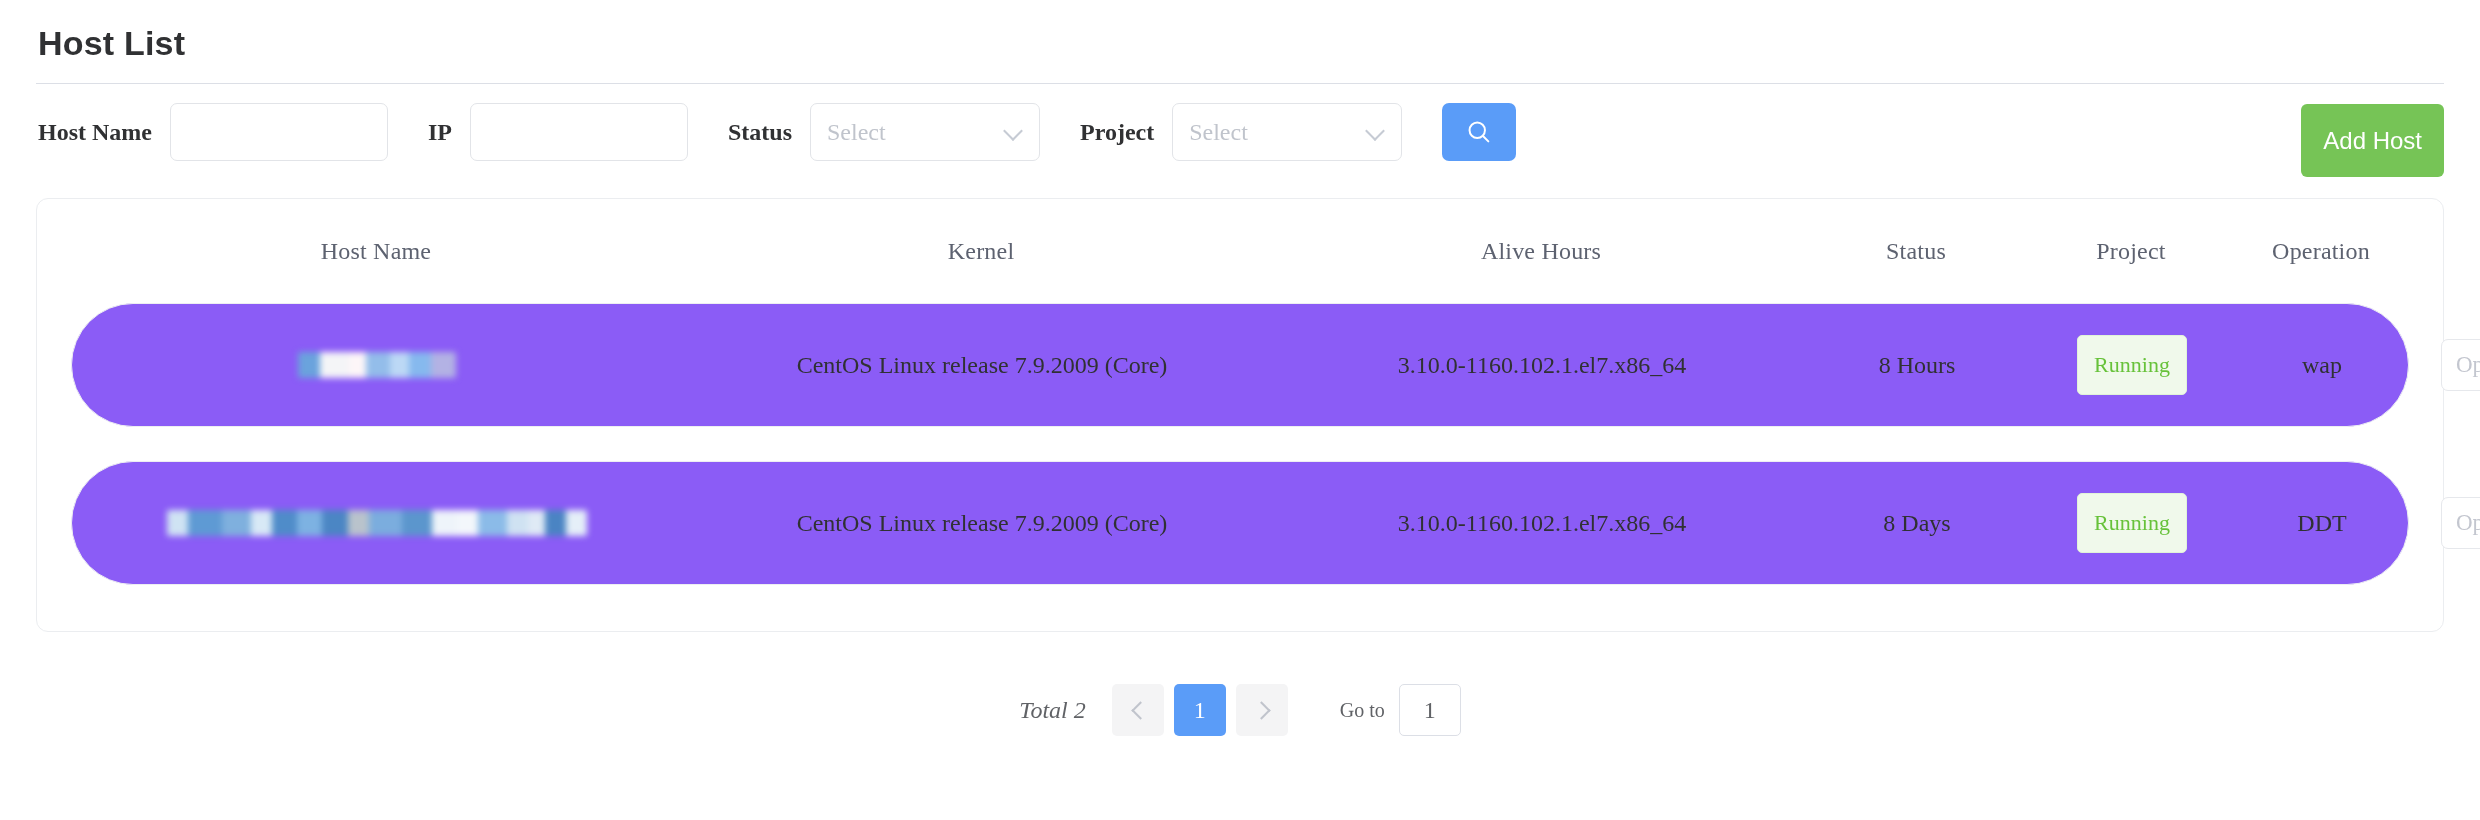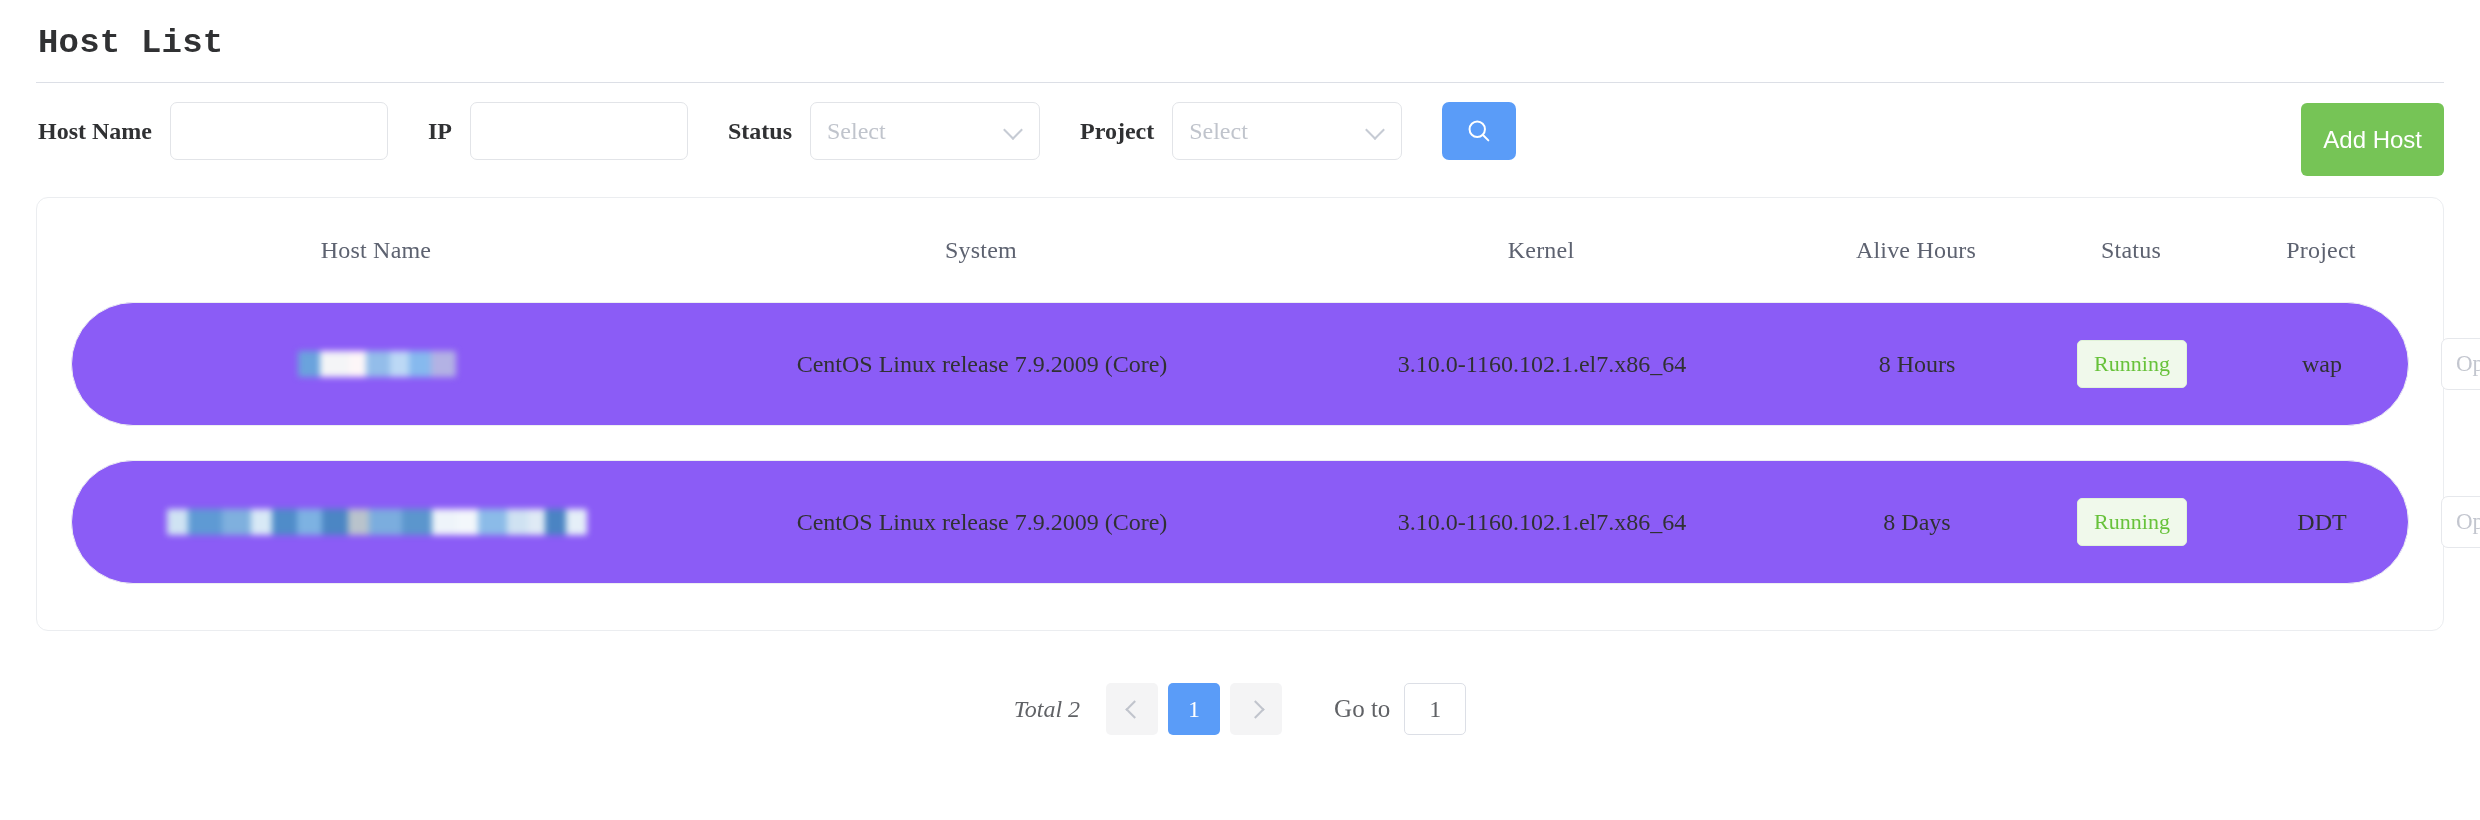--- a/index.html
+++ b/index.html
@@ -14,21 +14,21 @@
   .page {
     position: relative;
     width: 2480px;
     height: 820px;
     background: #ffffff;
     padding: 0 36px;
   }
 
   
   .page-title {
-    font-family: Liberation Mono, monospace;
+    font-family: Liberation Sans, sans-serif;
     font-size: 34px;
     font-weight: bold;
     color: #303133;
     padding-top: 24px;
     padding-left: 2px;
     letter-spacing: 0.2px;
   }
 
   .title-divider {
     margin-top: 20px;
@@ -205,21 +205,21 @@
         #5b96cd 56% 63%, #eef4fa 63% 69%, #f3f7fb 69% 74%,
         #8bbbe8 74% 81%, #cfe2f2 81% 86%, #dfeaf5 86% 90%,
         #4a84c3 90% 95%, #e5eff8 95% 100%);
   }
 
   .tag-running {
     display: inline-flex;
     align-items: center;
     justify-content: center;
     min-width: 108px;
-    height: 48px;
+    height: 60px;
     padding: 0 16px;
     background: #f0f9eb;
     border: 1px solid #e1f3d8;
     border-radius: 5px;
     color: #67c23a;
     font-size: 22px;
     font-family: "Liberation Serif", serif;
   }
 
   .op-select {
@@ -292,21 +292,21 @@
     position: absolute;
     top: 1px;
     width: 11px; height: 11px;
     border-top: 2px solid #c0c4cc;
     border-right: 2px solid #c0c4cc;
   }
   .arrow-l::before { left: 3px; transform: rotate(-135deg); }
   .arrow-r::before { left: 0px; transform: rotate(45deg); }
 
   .goto-text {
-    font-size: 25px;
+    font-size: 20px;
     color: #606266;
     font-family: "Liberation Serif", serif;
     margin-left: 42px;
     margin-right: 14px;
   }
   .goto-input {
     width: 62px;
     height: 52px;
     border: 1px solid #dcdfe6;
     border-radius: 5px;
@@ -355,21 +355,20 @@
       </span>
     </button>
 
     <button class="add-host-btn">Add Host</button>
   </div>
 
   <div class="table-card">
 
     <div class="grid thead">
       <div class="th">Host Name</div>
-      <div class="th">System</div>
       <div class="th">Kernel</div>
       <div class="th">Alive Hours</div>
       <div class="th">Status</div>
       <div class="th">Project</div>
       <div class="th">Operation</div>
     </div>
 
     <div class="grid row">
       <div class="td">
         <span class="blur-a"></span>

